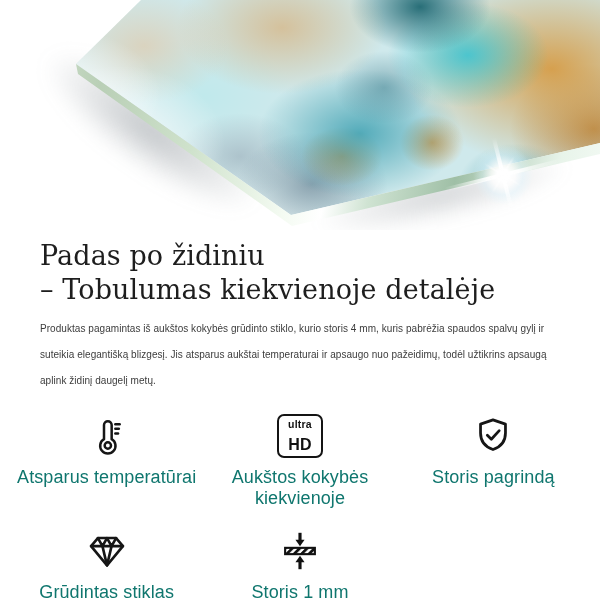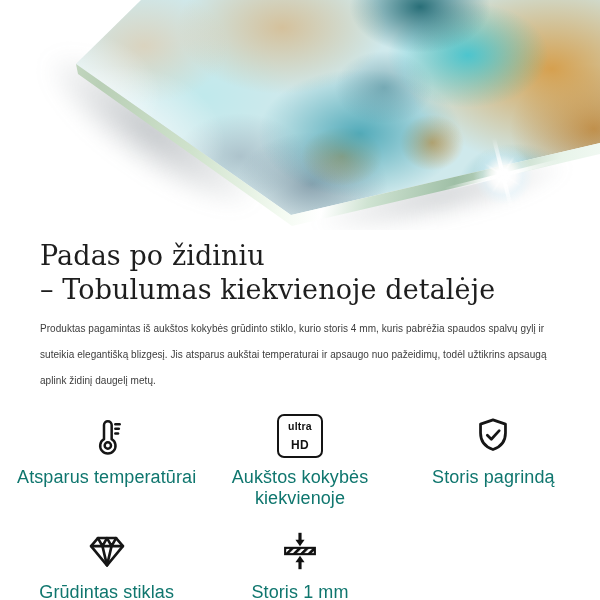--- a/index.html
+++ b/index.html
@@ -85,21 +85,21 @@
     display:grid; grid-template-columns:repeat(3, 1fr); row-gap:17px;
   }
   .feature { display:flex; flex-direction:column; align-items:center; }
   .icon-wrap { height:50px; display:flex; align-items:center; justify-content:center; }
   .feature-label { margin-top:6px; font-size:18px; color:#0f766e; text-align:center; letter-spacing:.1px; }
 
   .uhd { width:46px; height:44px; border:2.6px solid #141414; border-radius:7px;
     display:flex; flex-direction:column; align-items:center; justify-content:center;
     line-height:1; color:#111; }
   .uhd .t1 { font-size:10.5px; font-weight:700; letter-spacing:.2px; }
-  .uhd .t2 { font-size:12px; font-weight:800; margin-top:7px; letter-spacing:.2px; }
+  .uhd .t2 { font-size:16px; font-weight:800; margin-top:7px; letter-spacing:.2px; }
 
   svg.ic { display:block; }
 </style>
 </head>
 <body>
 
 <div class="page">
 
   <div class="hero">
     <div class="shadow s1"></div>

